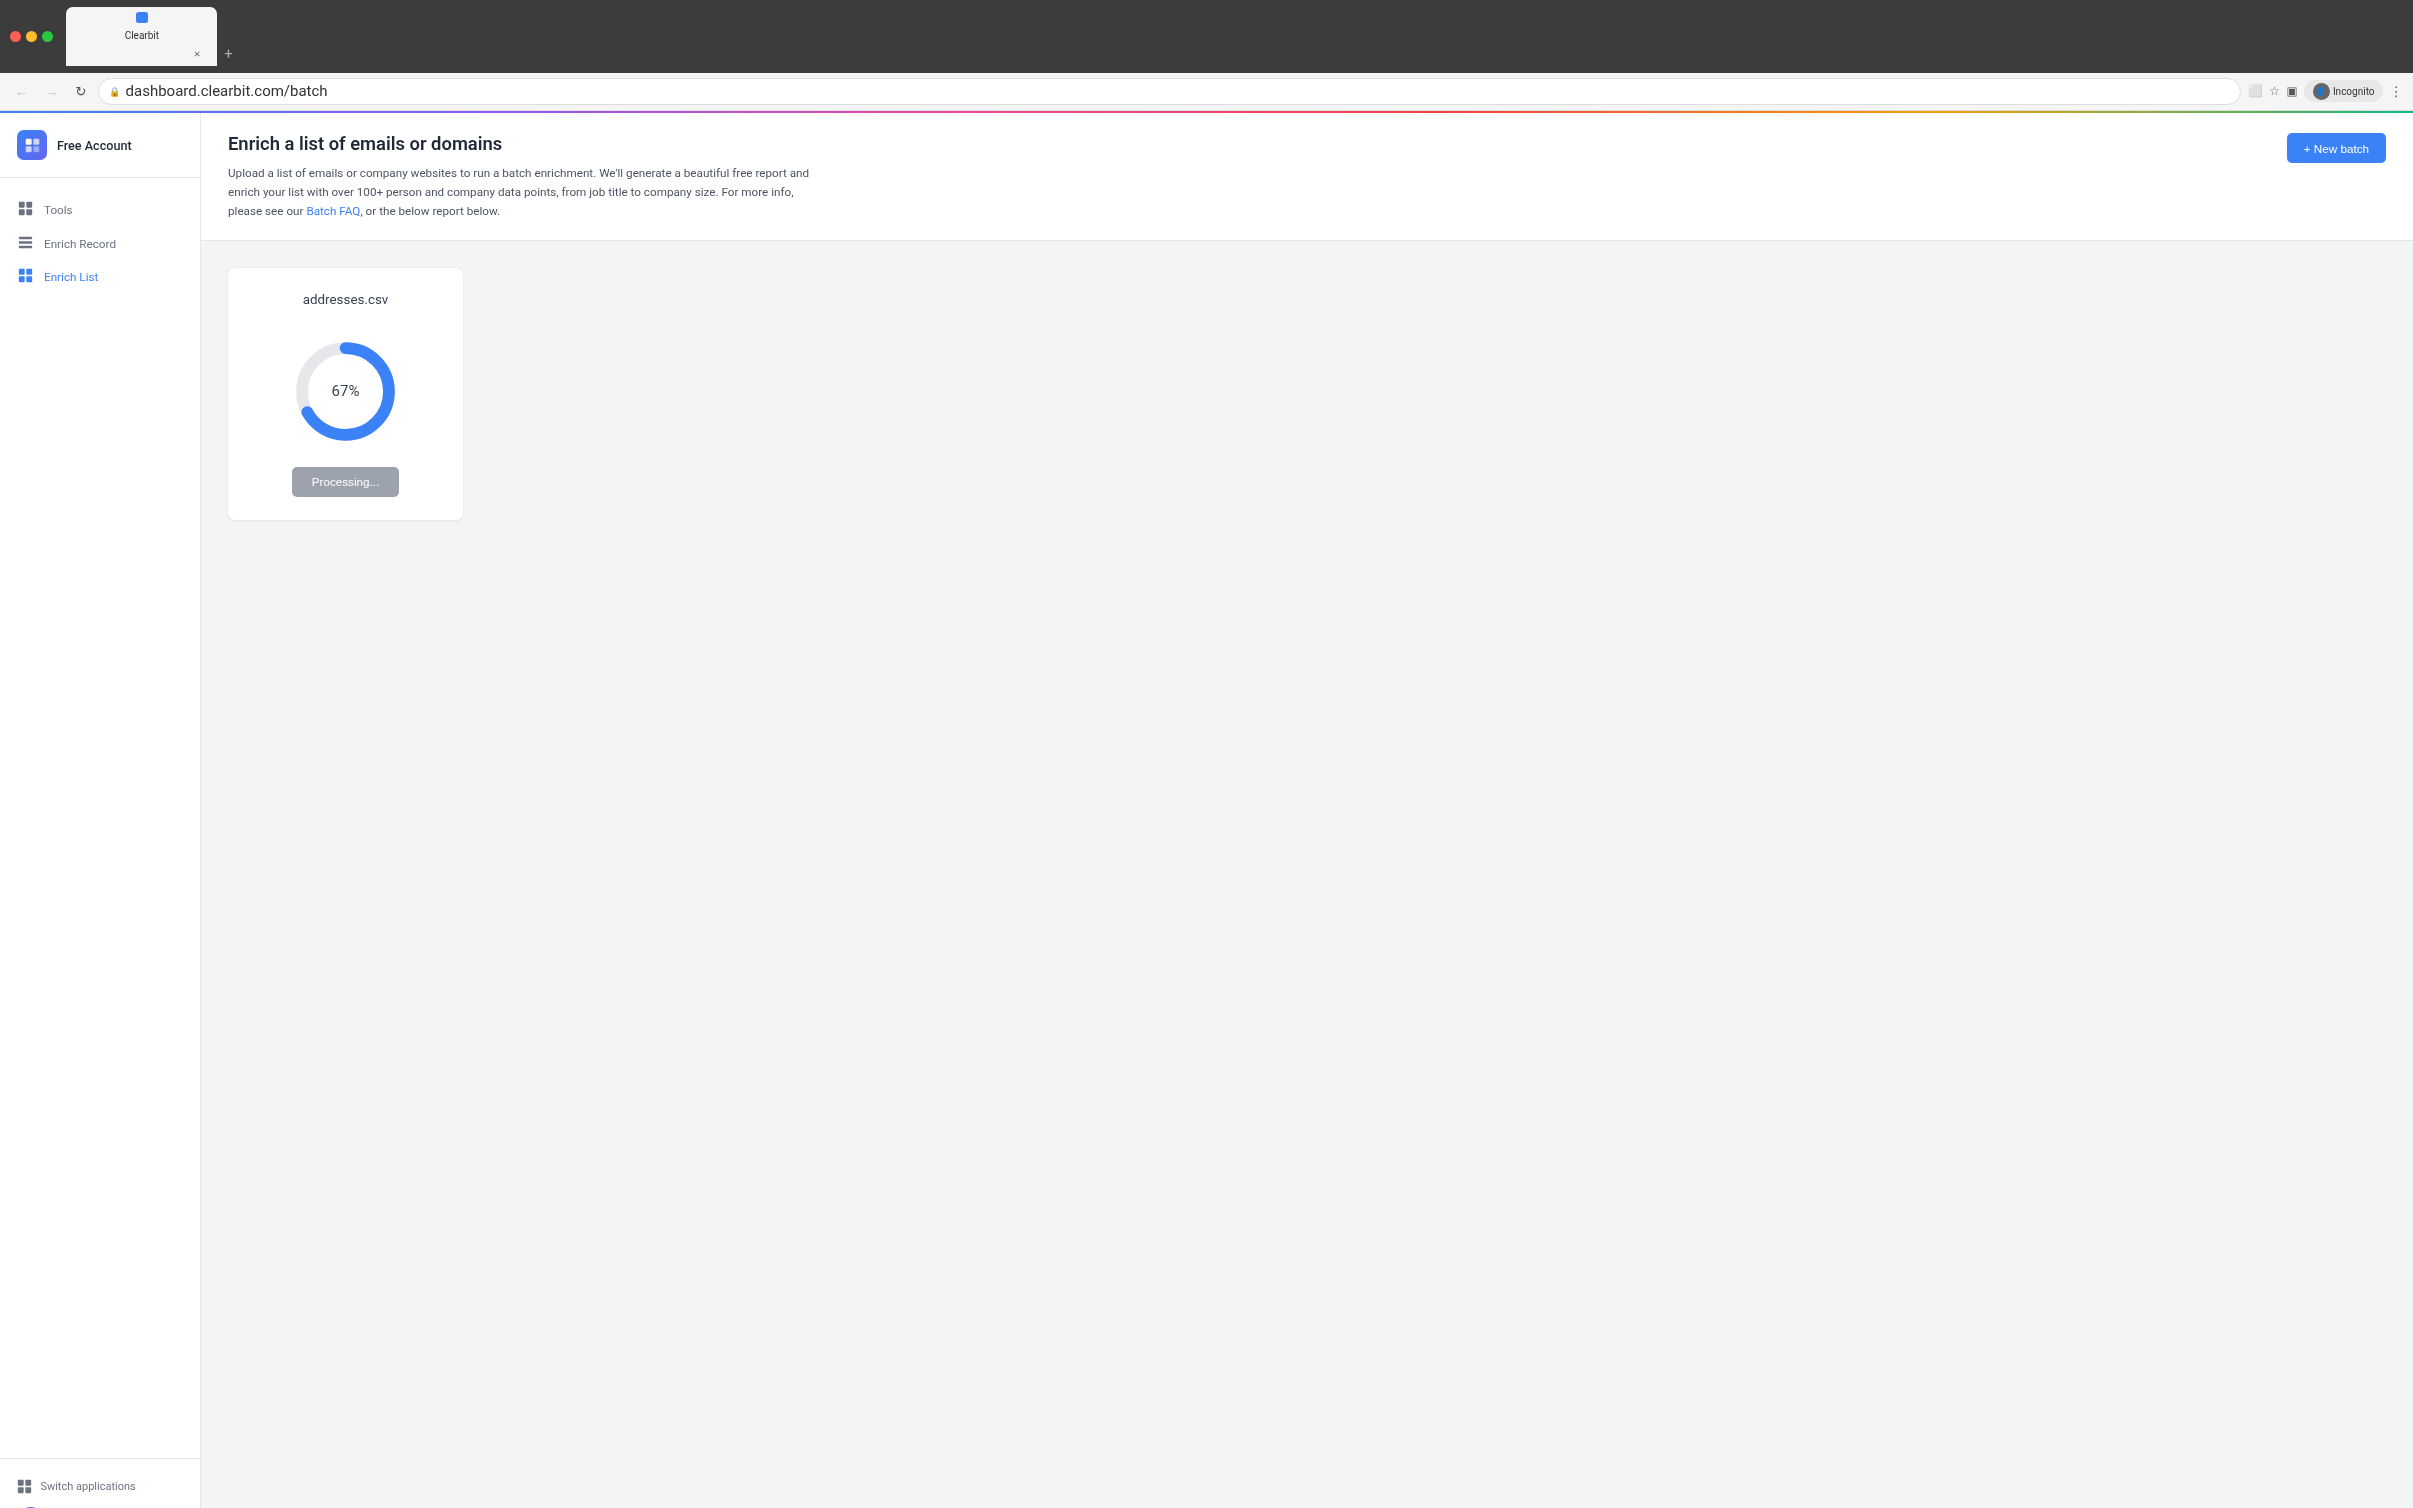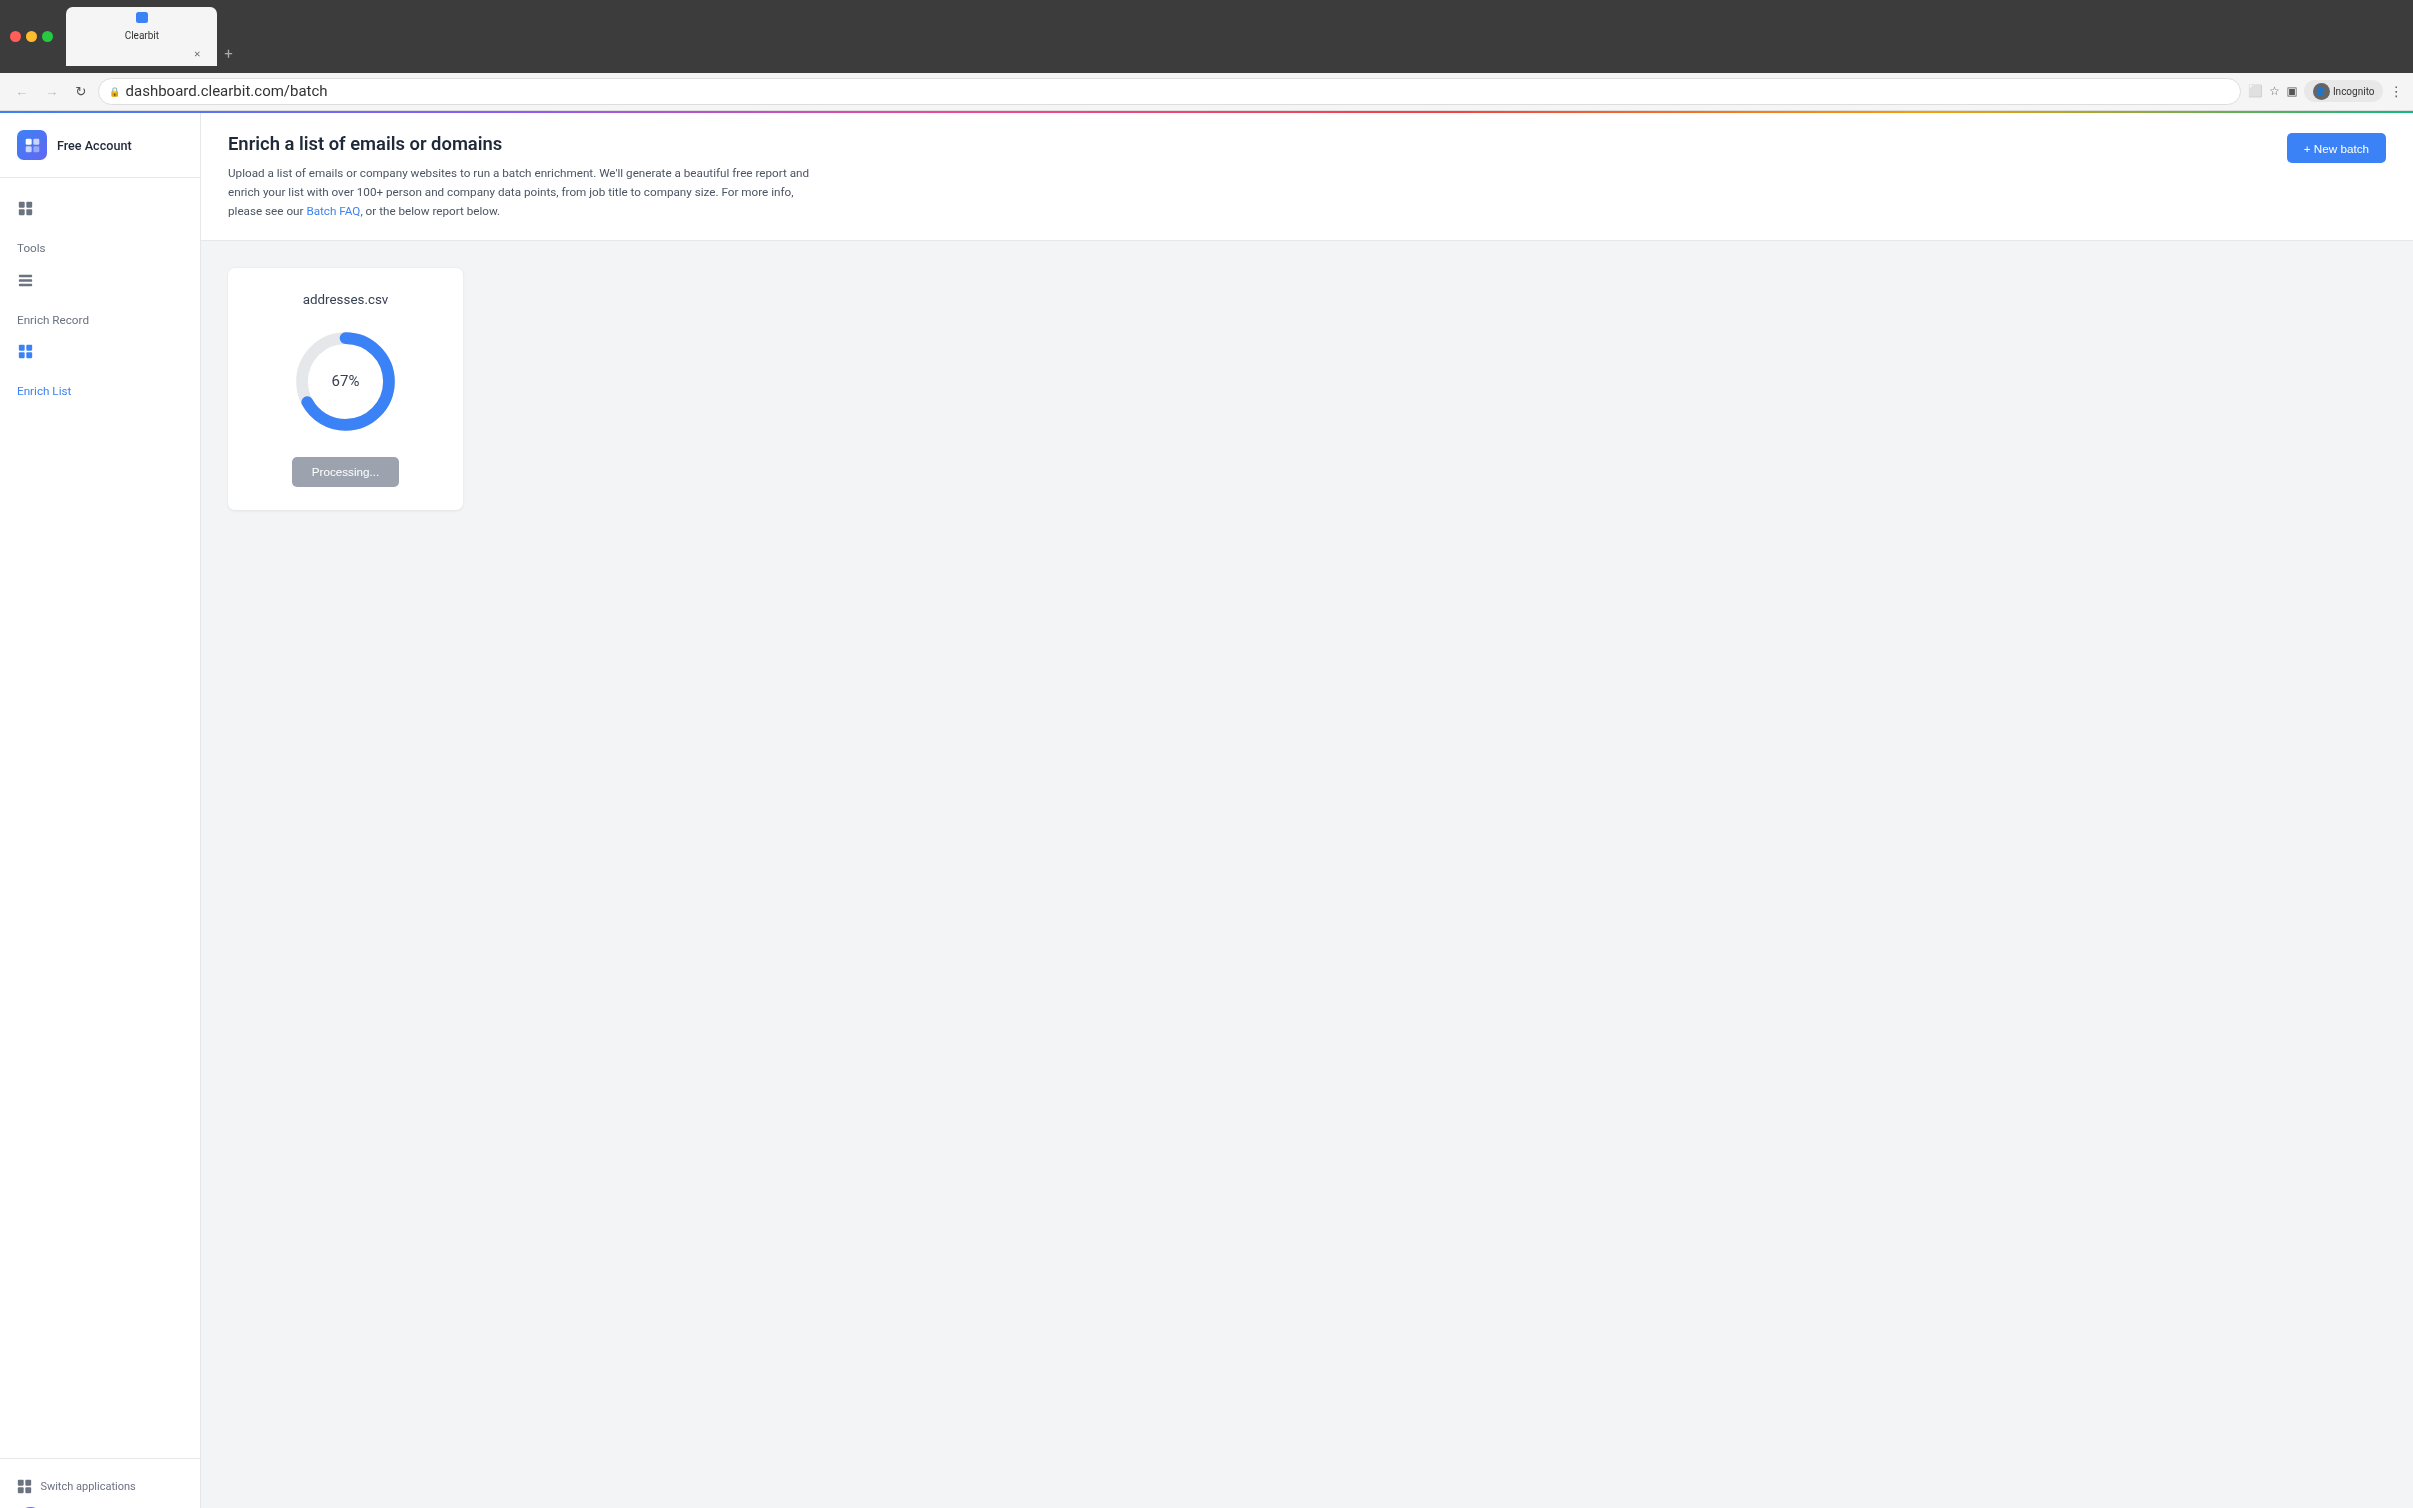--- a/index.html
+++ b/index.html
@@ -176,29 +176,28 @@
       font-size: 12.6px;
       font-weight: 500;
       color: #1f2937;
     }
     .sidebar-nav {
       padding: 13.4px 0;
       flex: 1;
     }
     .sidebar-item {
       display: flex;
-      align-items: flex-start;
-      gap: 24px;
+      align-items: flex-end;
+      gap: 10px;
       padding: 8.4px 17px;
       cursor: pointer;
       color: #6b7280;
       font-size: 11.7px;
       border-radius: 0;
       transition: background 0.1s;
-      flex-direction: column;
     }
     .sidebar-item.active { color: #3b82f6; }
     .sidebar-item-icon {
       width: 17px;
       height: 17px;
       display: flex;
       align-items: center;
       justify-content: center;
     }
     .sidebar-footer {
@@ -293,21 +292,21 @@
       padding: 23.5px;
       width: 235px;
       display: flex;
       flex-direction: column;
       align-items: center;
       box-shadow: 0 0.8px 2.5px rgba(0,0,0,0.08);
     }
     .card-title {
       font-size: 13.4px;
       color: #374151;
-      margin-bottom: 16px;
+      margin-bottom: 26px;
       font-weight: 400;
     }
 
     
     .donut-container {
       position: relative;
       width: 117px;
       height: 117px;
       margin-bottom: 17px;
     }

